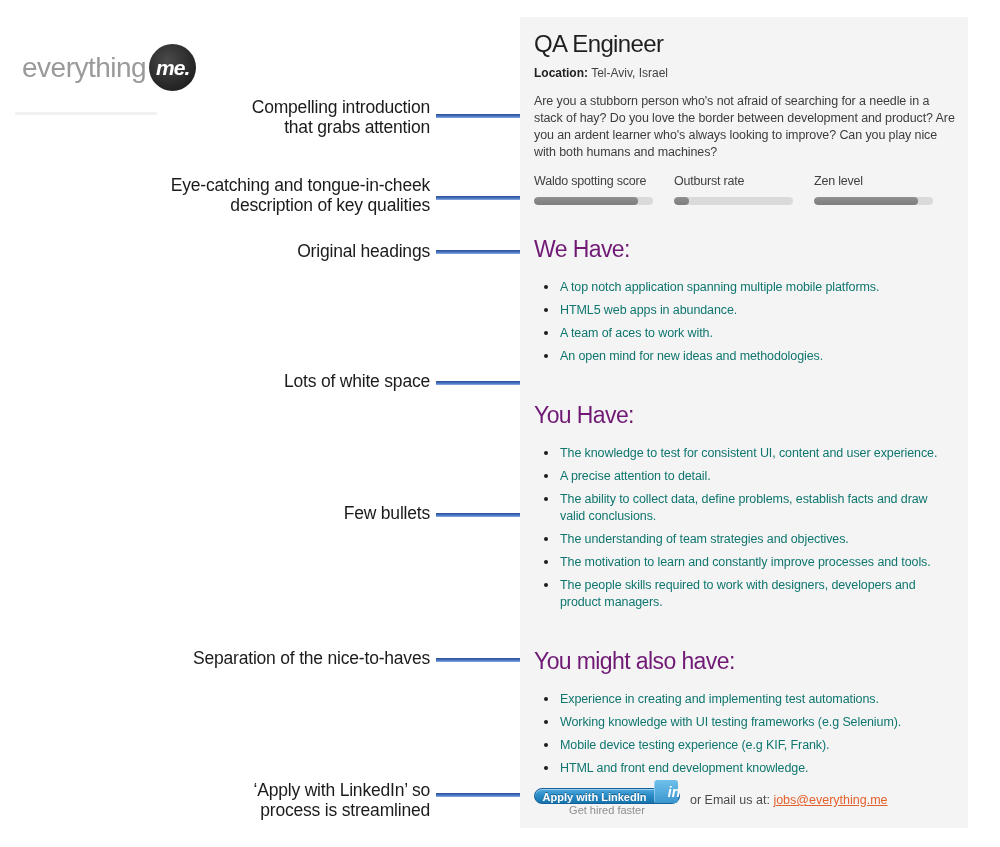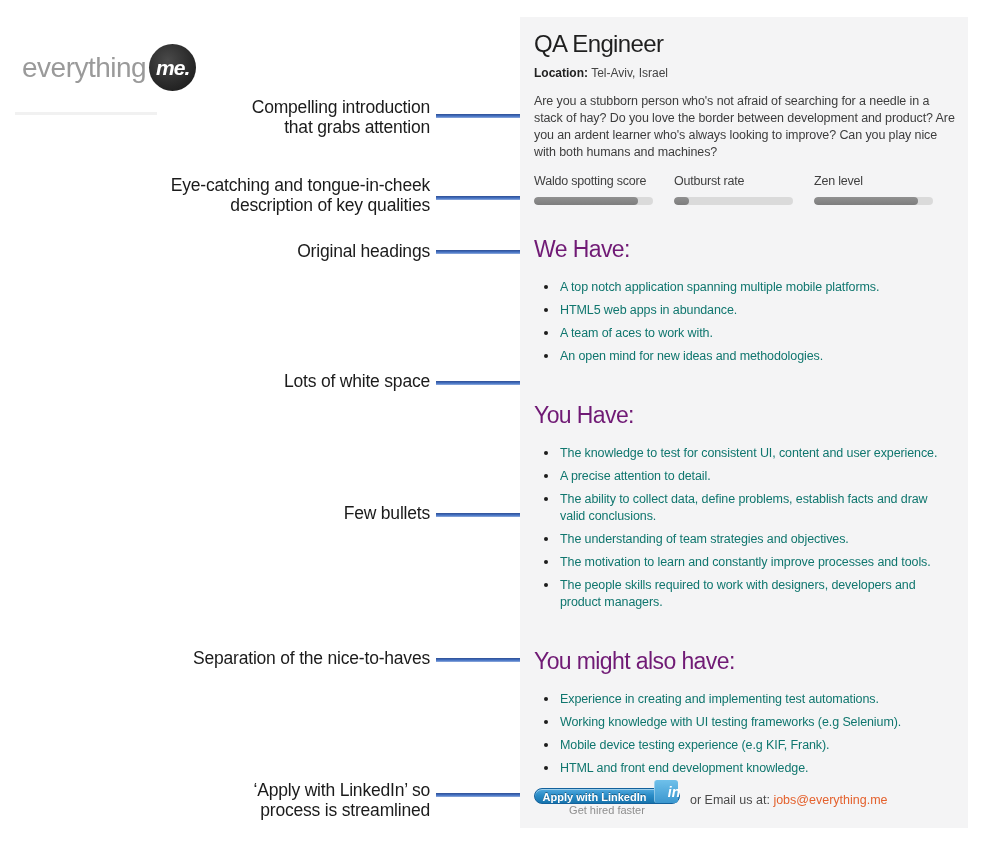--- a/index.html
+++ b/index.html
@@ -54,21 +54,21 @@
             box-shadow:inset 0 1px 0 rgba(255,255,255,.45); }
   .li-btn-label { flex:1; text-align:center; color:#fff; font-size:11px; font-weight:bold;
                   text-shadow:0 -1px 0 rgba(0,0,0,.35); letter-spacing:0; }
   .li-btn-logo { width:24px; height:23px; margin-right:1px; border-radius:3px;
                  border-left:1px solid rgba(255,255,255,.35);
                  background:linear-gradient(180deg,#6fc0ea 0%, #3b97cf 100%);
                  color:#fff; font-size:14px; font-weight:bold; font-style:italic;
                  display:flex; align-items:center; justify-content:center;padding-left:15px; }
   .li-sub { text-align:center; font-size:11px; color:#8e8e8e; }
   .email { margin:5px 0 0 10px; font-size:12.5px; color:#4a4a4a; }
-  .email a { color:#e4612d; cursor:pointer; }
+  .email a { color:#e4612d; text-decoration:underline; cursor:pointer; }
 </style>
 </head>
 <body>
 
 <div class="page">
 
   <div class="logo">
     <span class="logo-text">everything</span>
     <span class="logo-badge">me.</span>
   </div>

